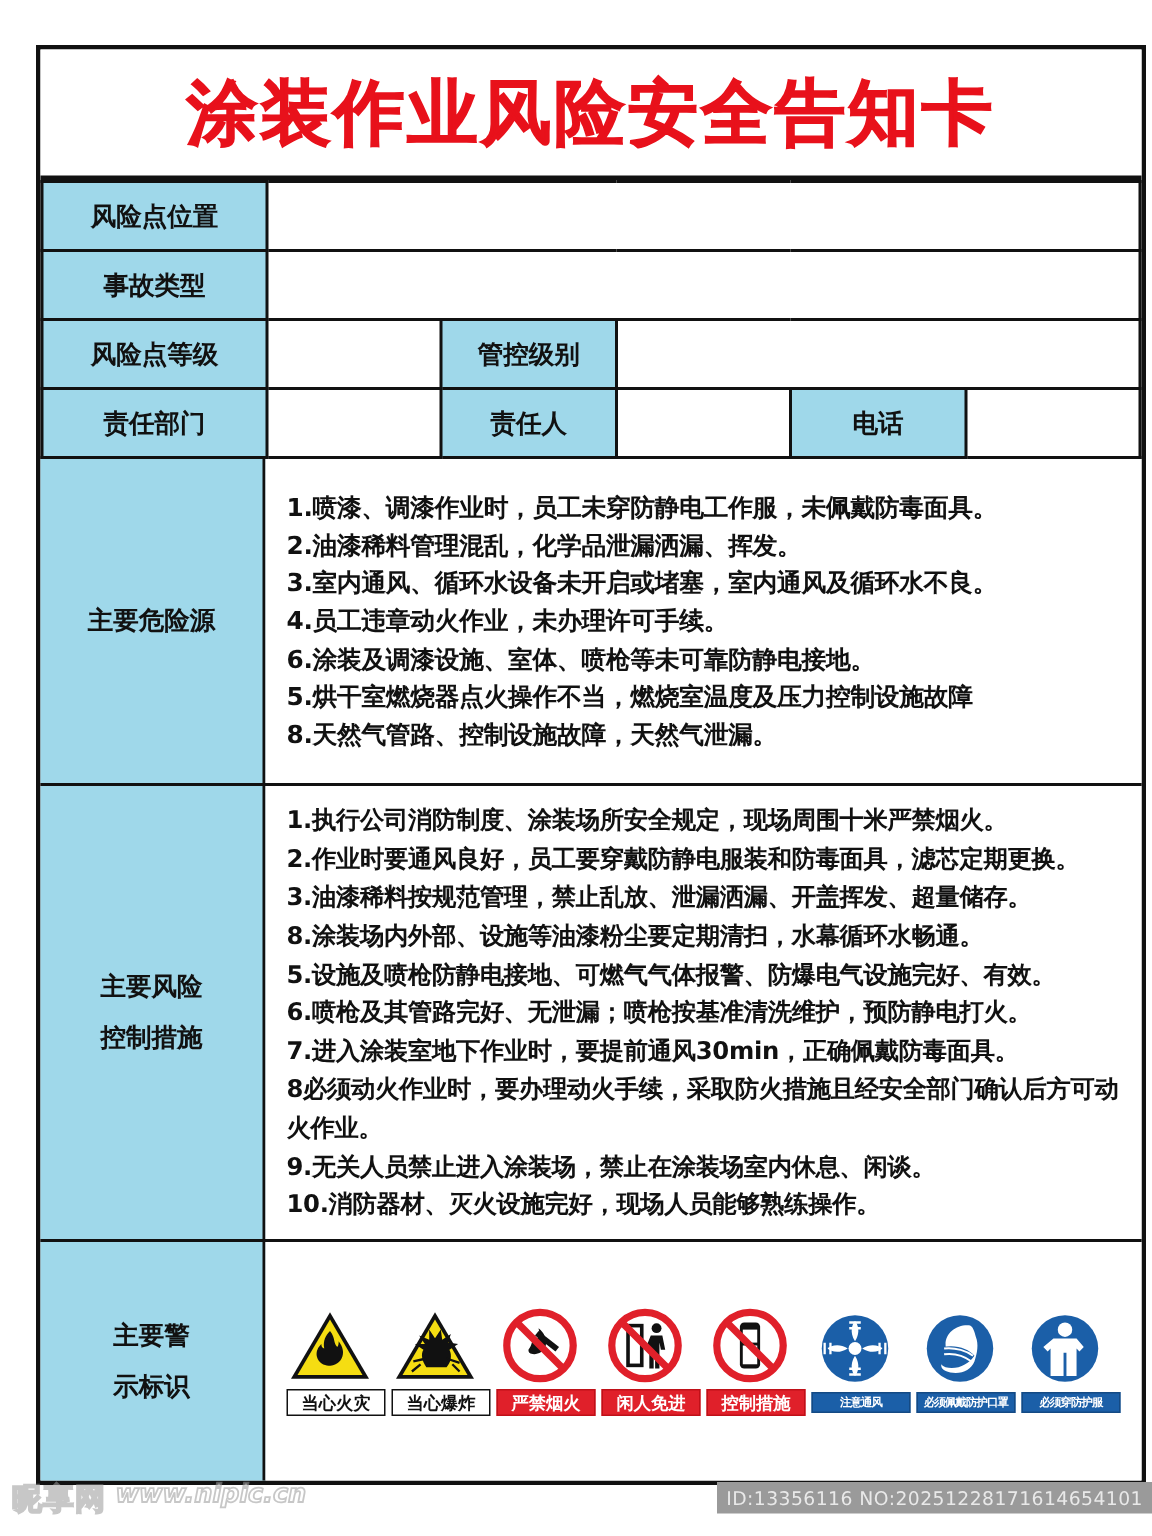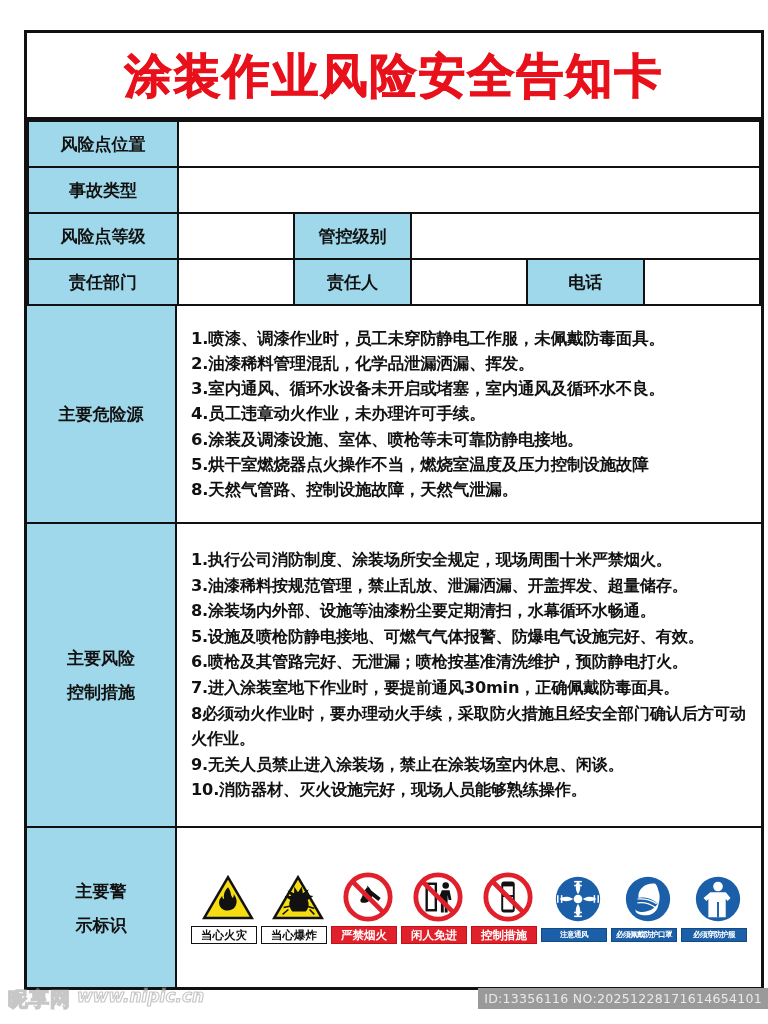--- a/index.html
+++ b/index.html
@@ -78,36 +78,36 @@
   #hazards-row{flex:0 0 216px;}
   #measures-row{flex:0 0 302px;}
   #signs-row{flex:1 1 auto;border-bottom:none;}
   #measures-row .line{font-size:16.2px;line-height:1.58;}
   
   .signs-wrap{
     flex:1 1 auto;display:flex;align-items:center;justify-content:center;
     gap:4px;padding:4px 2px;box-sizing:border-box;
   }
   .sign{
-    display:flex;flex-direction:column;align-items:flex-end;justify-content:flex-end;
+    display:flex;flex-direction:column;align-items:flex-start;justify-content:flex-end;
     width:66px;
   }
   .glyph{height:52px;width:58px;display:block;}
   .cap{
     margin-top:3px;
     font-size:11.5px;font-weight:bold;
     line-height:1.25;
     padding:1px 2px;
     white-space:nowrap;
     box-sizing:border-box;
     width:100%;
     text-align:center;
   }
   .cap.warn{background:#fff;color:#111;border:1.5px solid #111;}
-  .cap.proh{background:#e0202a;color:#fff;border:1.5px solid #c01018;margin-left:12px;}
+  .cap.proh{background:#e0202a;color:#fff;border:1.5px solid #c01018;}
   .cap.mand{background:#1b5fa8;color:#fff;border:1.5px solid #144a84;}
   .cap.xs{font-size:7.6px;letter-spacing:-0.6px;}
   
   .wm-left{
     position:absolute;left:8px;top:986px;
     display:flex;gap:6px;
     opacity:.55;pointer-events:none;
   }
   .wm-logo{
     font-size:20px;font-weight:bold;color:#fff;
@@ -177,20 +177,21 @@
     </div>
   </div>
 
   <div class="secrow" id="measures-row">
     <div class="seclabel">
       <span>主要风险</span>
       <span>控制措施</span>
     </div>
     <div class="secbody">
       <div class="line">1.执行公司消防制度、涂装场所安全规定，现场周围十米严禁烟火。</div>
+      <div class="line">2.作业时要通风良好，员工要穿戴防静电服装和防毒面具，滤芯定期更换。</div>
       <div class="line">3.油漆稀料按规范管理，禁止乱放、泄漏洒漏、开盖挥发、超量储存。</div>
       <div class="line">8.涂装场内外部、设施等油漆粉尘要定期清扫，水幕循环水畅通。</div>
       <div class="line">5.设施及喷枪防静电接地、可燃气气体报警、防爆电气设施完好、有效。</div>
       <div class="line">6.喷枪及其管路完好、无泄漏；喷枪按基准清洗维护，预防静电打火。</div>
       <div class="line">7.进入涂装室地下作业时，要提前通风30min，正确佩戴防毒面具。</div>
       <div class="line wrap">8必须动火作业时，要办理动火手续，采取防火措施且经安全部门确认后方可动火作业。</div>
       <div class="line">9.无关人员禁止进入涂装场，禁止在涂装场室内休息、闲谈。</div>
       <div class="line">10.消防器材、灭火设施完好，现场人员能够熟练操作。</div>
     </div>
   </div>

